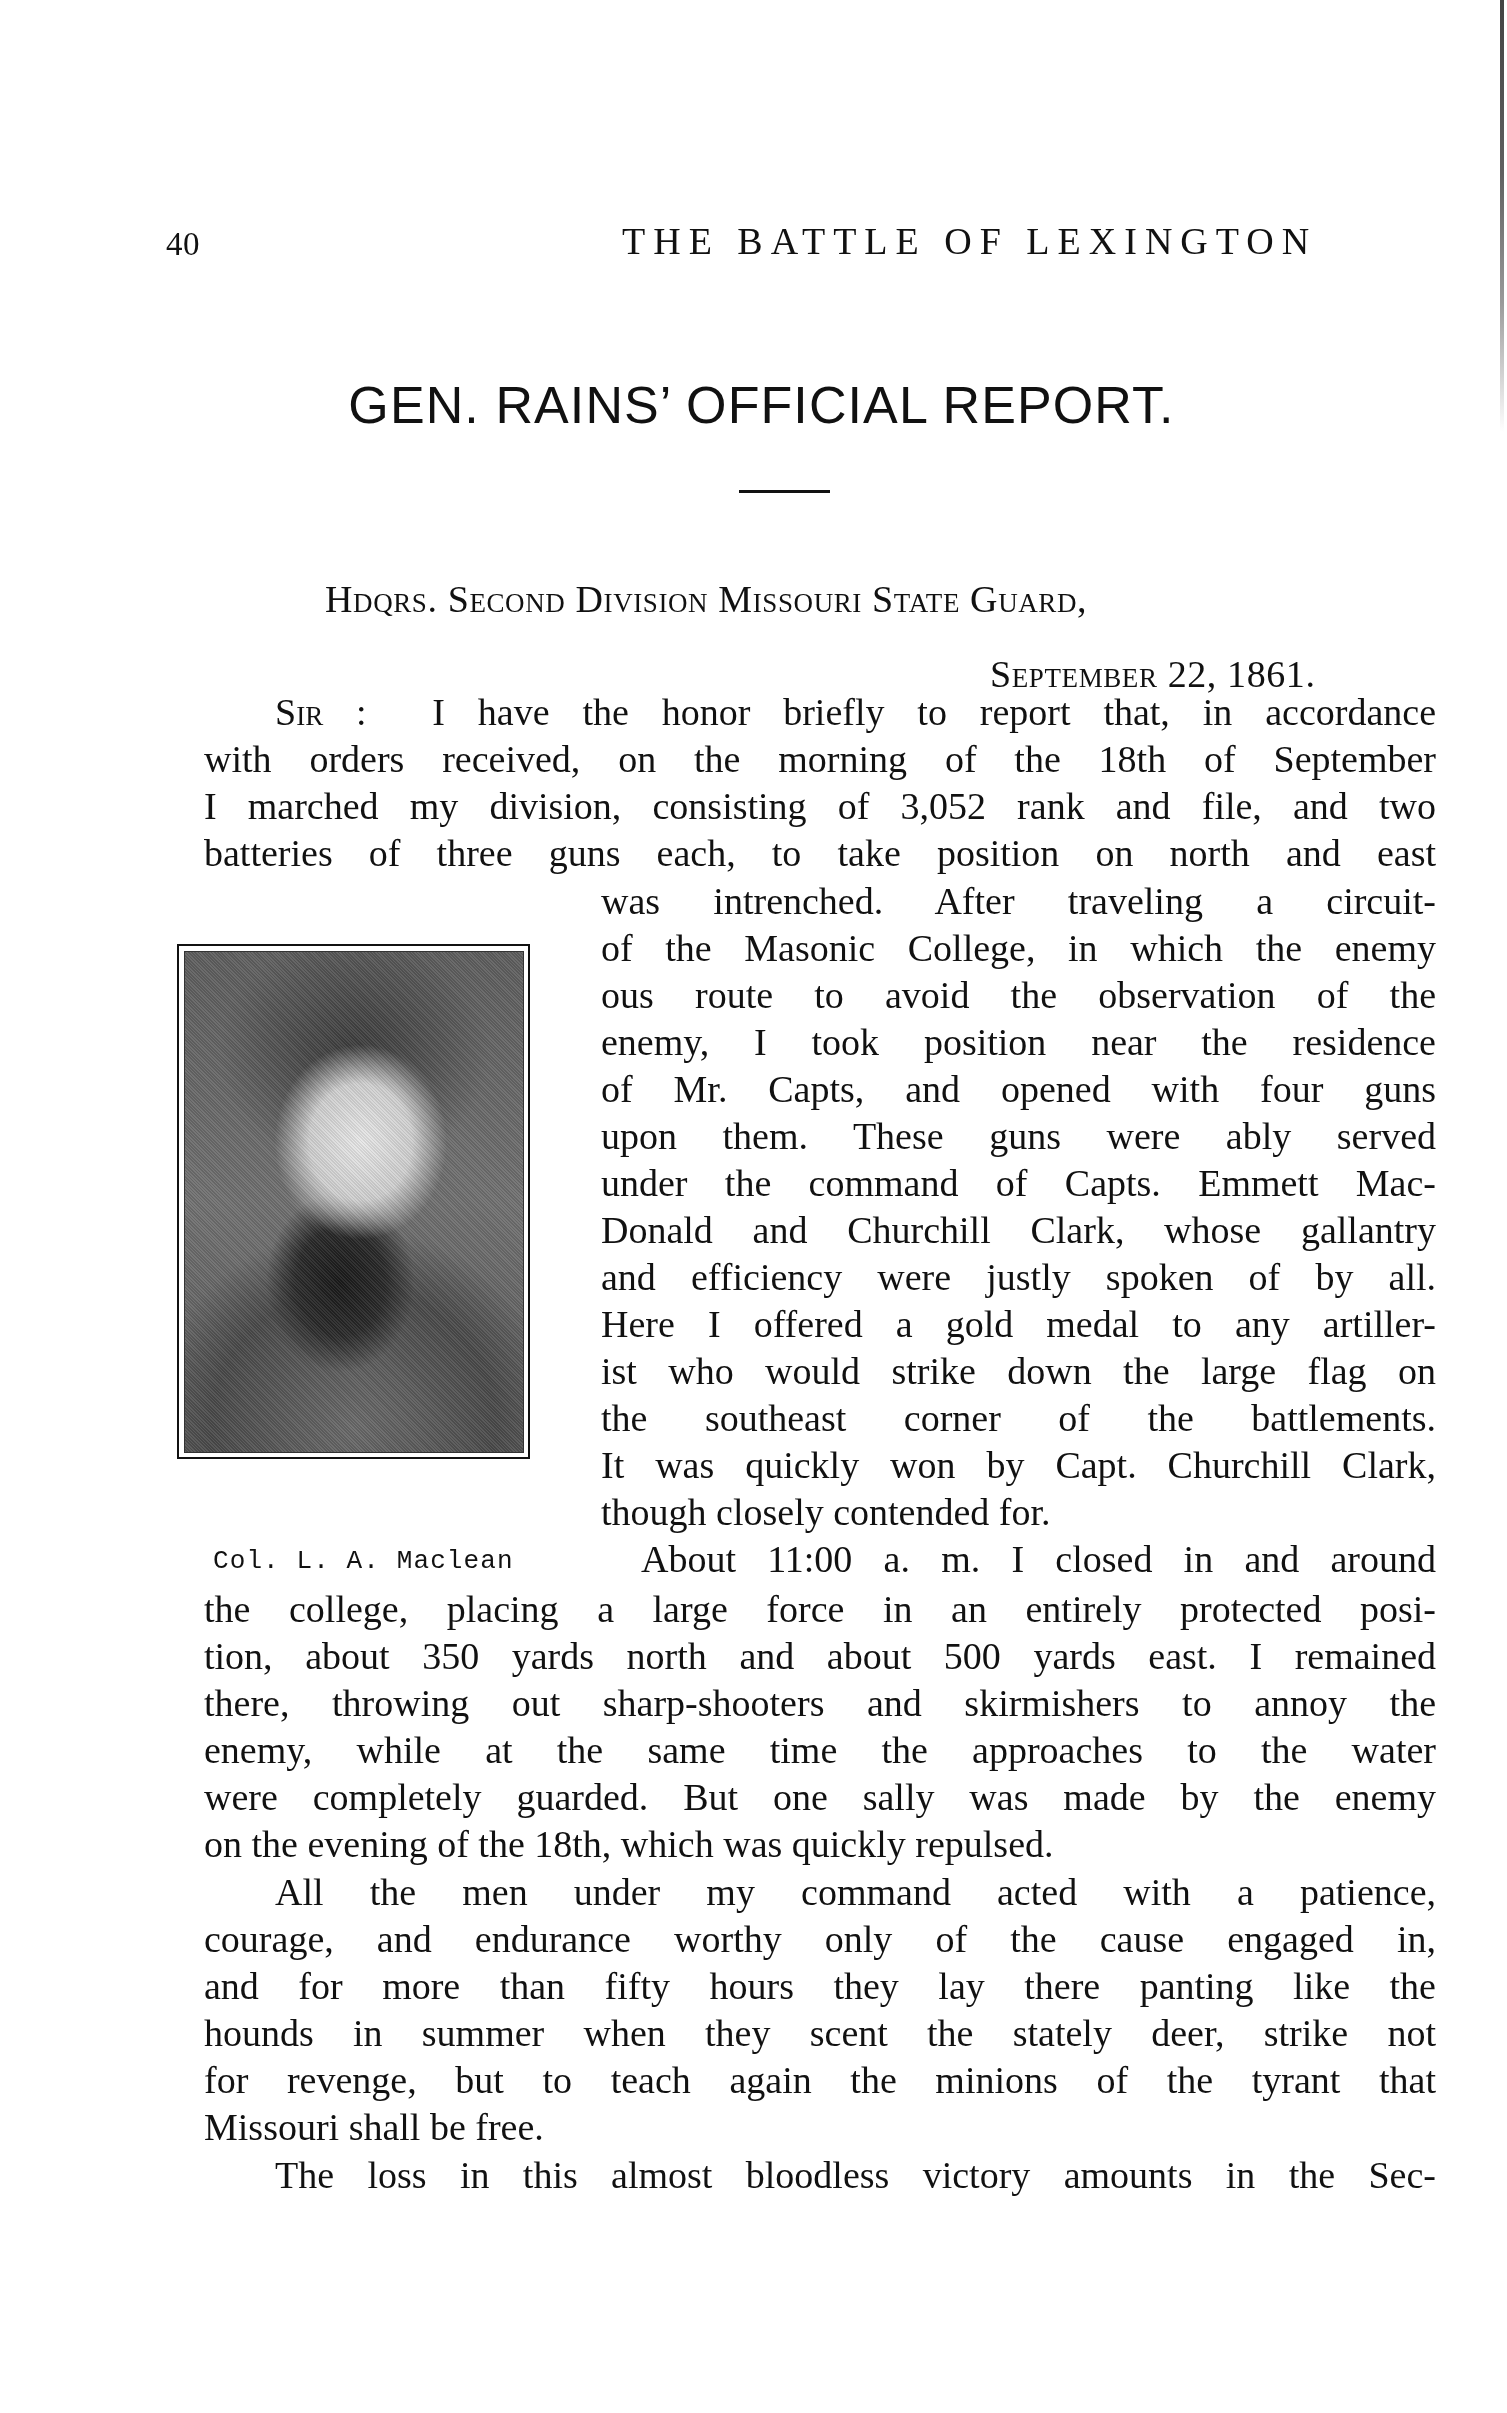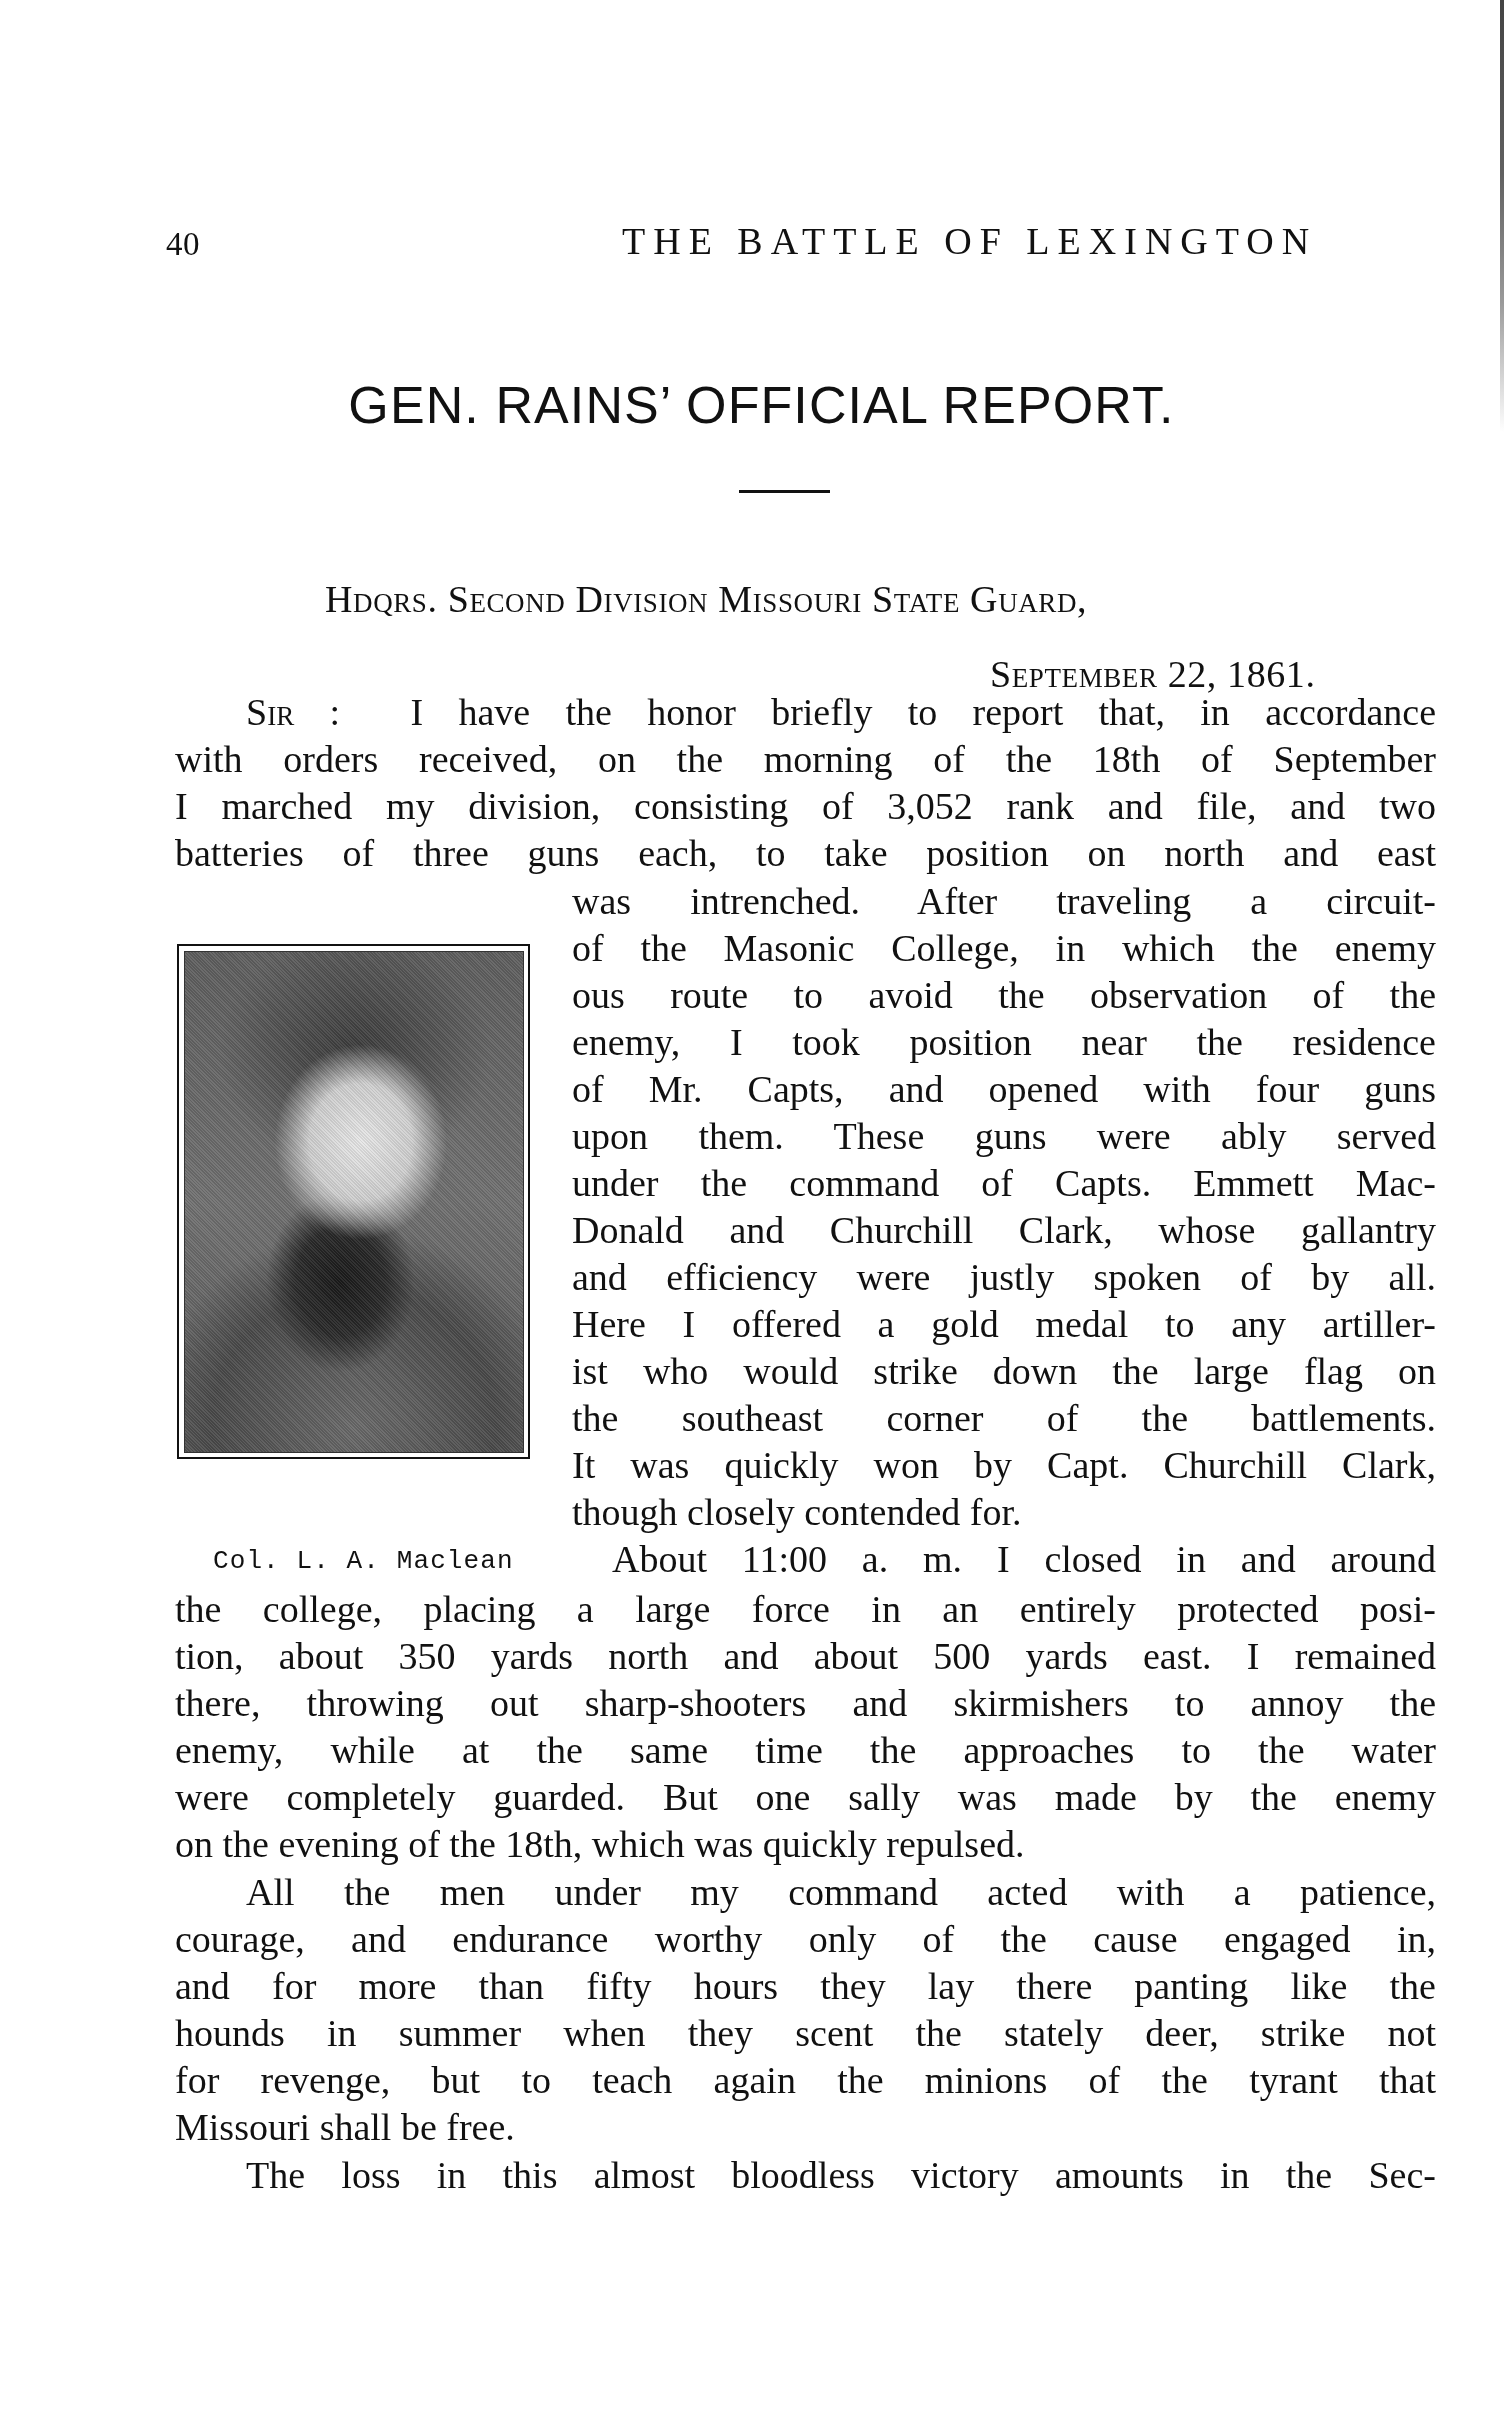--- a/index.html
+++ b/index.html
@@ -33,21 +33,21 @@
     font-variant: small-caps; letter-spacing: 0.6px;
   }
   .dateline {
     position: absolute; left: 990px; top: 628px; font-size: 38px; white-space: nowrap;
     font-variant: small-caps; letter-spacing: 0.6px; margin-top: 24px;
   }
   .body-text {
     position: absolute; left: 175px; width: 1261px;
     font-size: 38px; line-height: 47px; text-align: justify;
   }
-  .line { display: block; text-align: justify; text-align-last: justify; white-space: nowrap; }
+  .line { display: block; text-align: justify; text-align-last: justify; white-space: nowrap; margin-left: 29px; }
   .line.last { text-align-last: left; }
   .indent { padding-left: 71px; }
   .sc { font-variant: small-caps; }
 
   .figure {
     position: absolute; left: 177px; top: 944px; width: 353px; height: 515px;
     box-sizing: border-box; border: 2.3px solid #111; padding: 4.5px;
   }
   .figure-inner {
     width: 100%; height: 100%; box-sizing: border-box; border: 1.1px solid #333;

